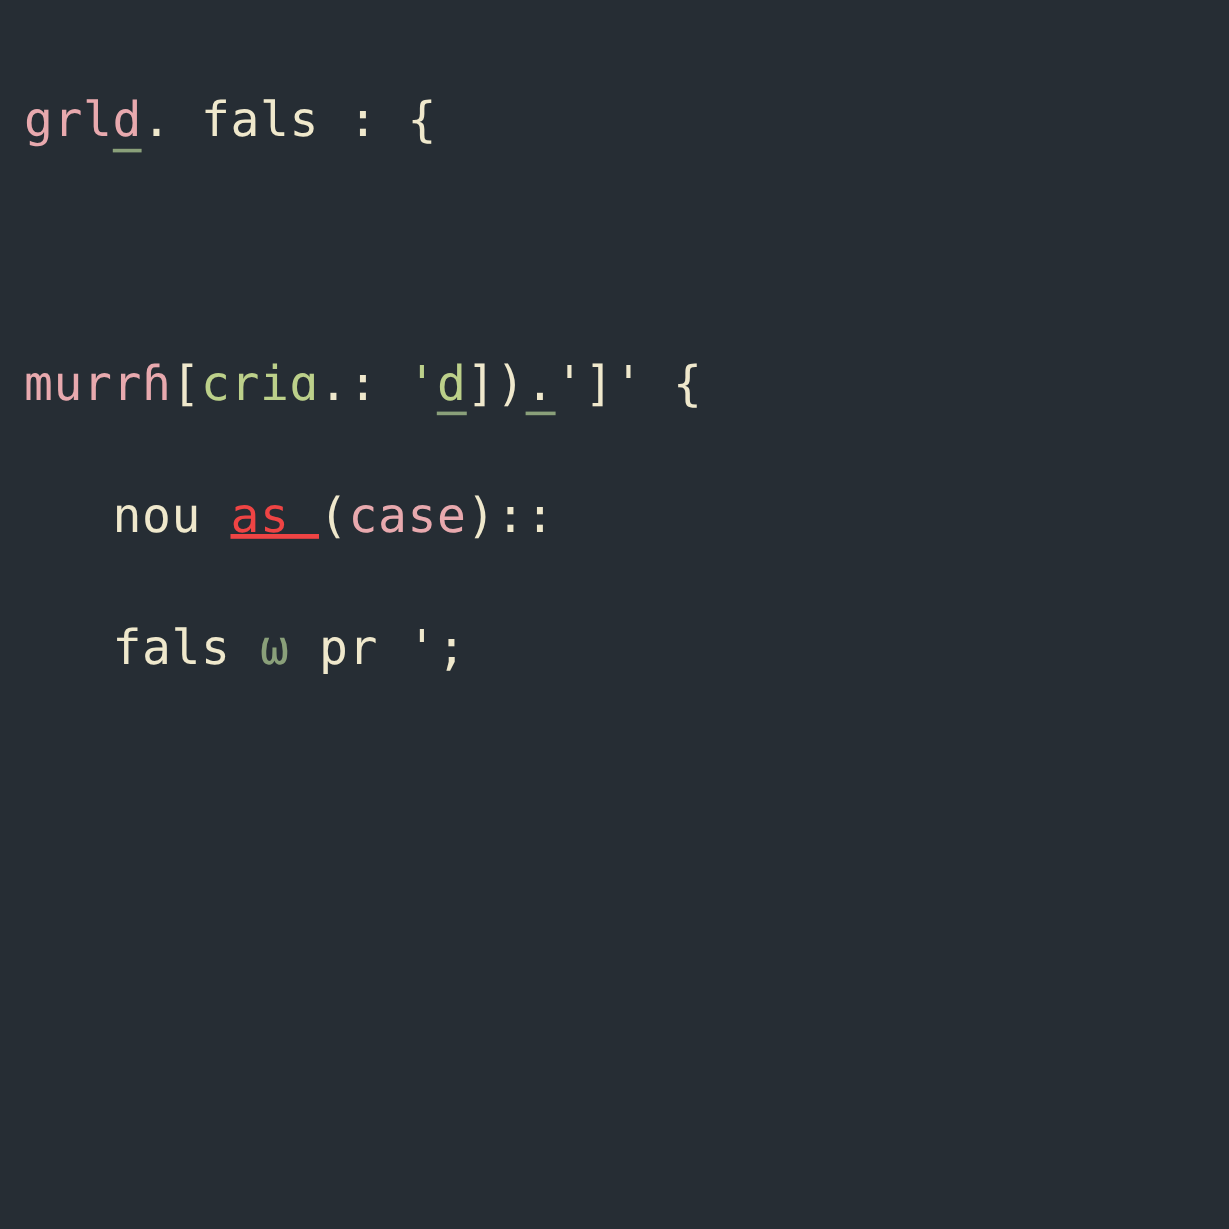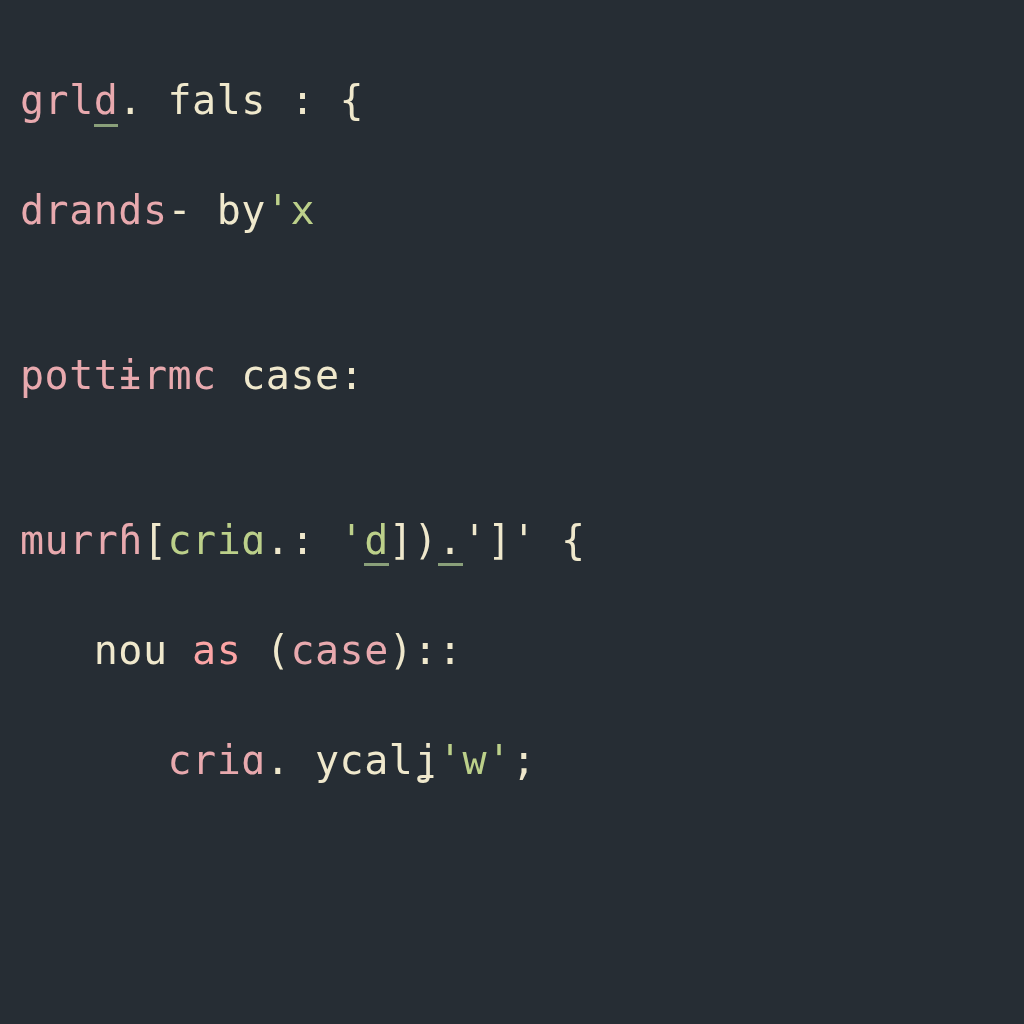--- a/index.html
+++ b/index.html
@@ -15,37 +15,35 @@
     font-size: 40px;
     line-height: 55px;
     white-space: pre;
     color: #efe8cc;
     padding: 18px 20px 0 20px;
     letter-spacing: 0.5px;
   }
   .c-pink   { color: #e8a9ae; text-align: right; }
   .c-green  { color: #bcd08a; }
   .c-cream  { color: #efe8cc; }
-  .c-mauve  { color: #fca5a5; }
+  .c-mauve  { color: #ef4444; text-decoration: underline; }
   .c-dgreen { color: #8aa07a; }
   .underline-accent { border-bottom: 3px solid #8aa07a; padding-bottom: 1px; }
   .underline-accent2 { border-bottom: 3px solid #8aa07a; padding-bottom: 0px; }
 </style>
 </head>
 <body>
 
 <div class="editor">
 <div><span class="c-pink">grl</span><span class="c-pink underline-accent">d</span><span class="c-cream">.</span><span class="c-cream"> fals </span><span class="c-cream">: {</span></div>
-<div><span class="c-pink">drands</span><span class="c-cream">-</span><span class="c-cream"> by</span><span class="c-green">'x</span></div>
 <div></div>
-<div><span class="c-pink">pottɨrmc </span><span class="c-cream">case</span><span class="c-cream">:</span></div>
 <div></div>
 <div><span class="c-pink">murrɦ</span><span class="c-cream">[</span><span class="c-green">criɑ</span><span class="c-cream">.</span><span class="c-cream">: </span><span class="c-green">'</span><span class="c-green underline-accent2">d</span><span class="c-cream">])</span><span class="c-cream underline-accent2">.</span><span class="c-cream">']' {</span></div>
 <div><span class="c-cream">   nou </span><span class="c-mauve">as </span><span class="c-cream">(</span><span class="c-pink">case</span><span class="c-cream">)::</span></div>
-<div><span class="c-pink">      criɑ</span><span class="c-cream">. </span><span class="c-cream">ycalʝ</span><span class="c-green">'w'</span><span class="c-cream">;</span></div>
+<div><span class="c-cream">   fals </span><span class="c-dgreen">ω </span><span class="c-cream">pr </span><span class="c-cream">';</span></div>
 
 
 
 
 
 
 
 
 
 </div>

